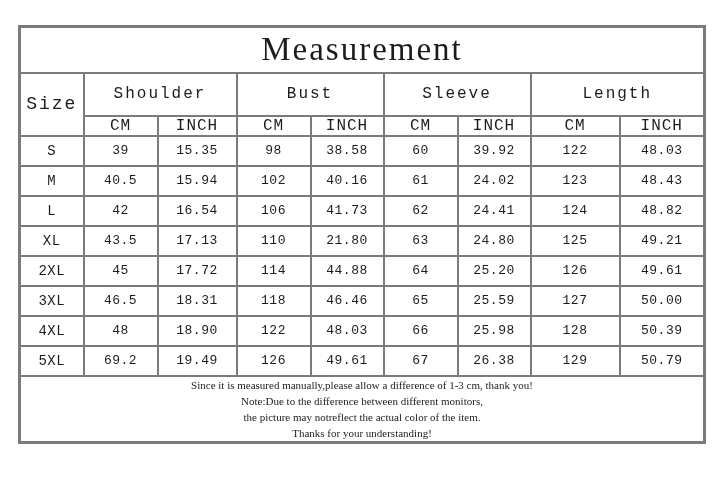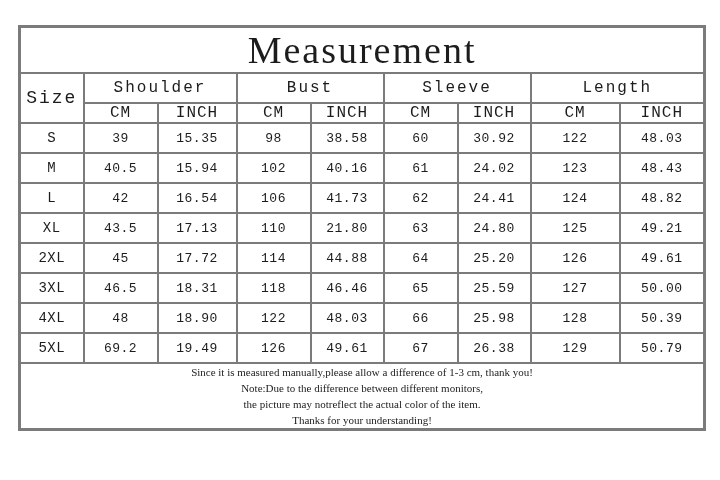--- a/index.html
+++ b/index.html
@@ -35,30 +35,30 @@
     text-align:center;
     vertical-align:middle;
     padding:0;
     font-weight:normal;
     overflow:hidden;
     white-space:nowrap;
   }
   .title-cell{
     height:46px;
     font-family:"Liberation Serif","DejaVu Serif",serif;
-    font-size:38px;
+    font-size:33px;
     letter-spacing:2px;
     font-weight:normal;
   }
   .size-head{
     font-size:18px;
     letter-spacing:2px;
   }
   .group-cell{
-    height:30px;
+    height:43px;
     font-size:16px;
     letter-spacing:2px;
     margin-top:8px;
   }
   .unit-cell{
     height:18px;
     font-size:16px;
     font-weight:bold;
     letter-spacing:1px;
   }
@@ -119,21 +119,21 @@
       </tr>
     </thead>
     <tbody>
       <tr>
         <td class="sz">S</td>
         <td>39</td>
         <td>15.35</td>
         <td>98</td>
         <td>38.58</td>
         <td>60</td>
-        <td>30.92</td>
+        <td>39.92</td>
         <td>122</td>
         <td>48.03</td>
       </tr>
       <tr>
         <td class="sz">M</td>
         <td>40.5</td>
         <td>15.94</td>
         <td>102</td>
         <td>40.16</td>
         <td>61</td>

